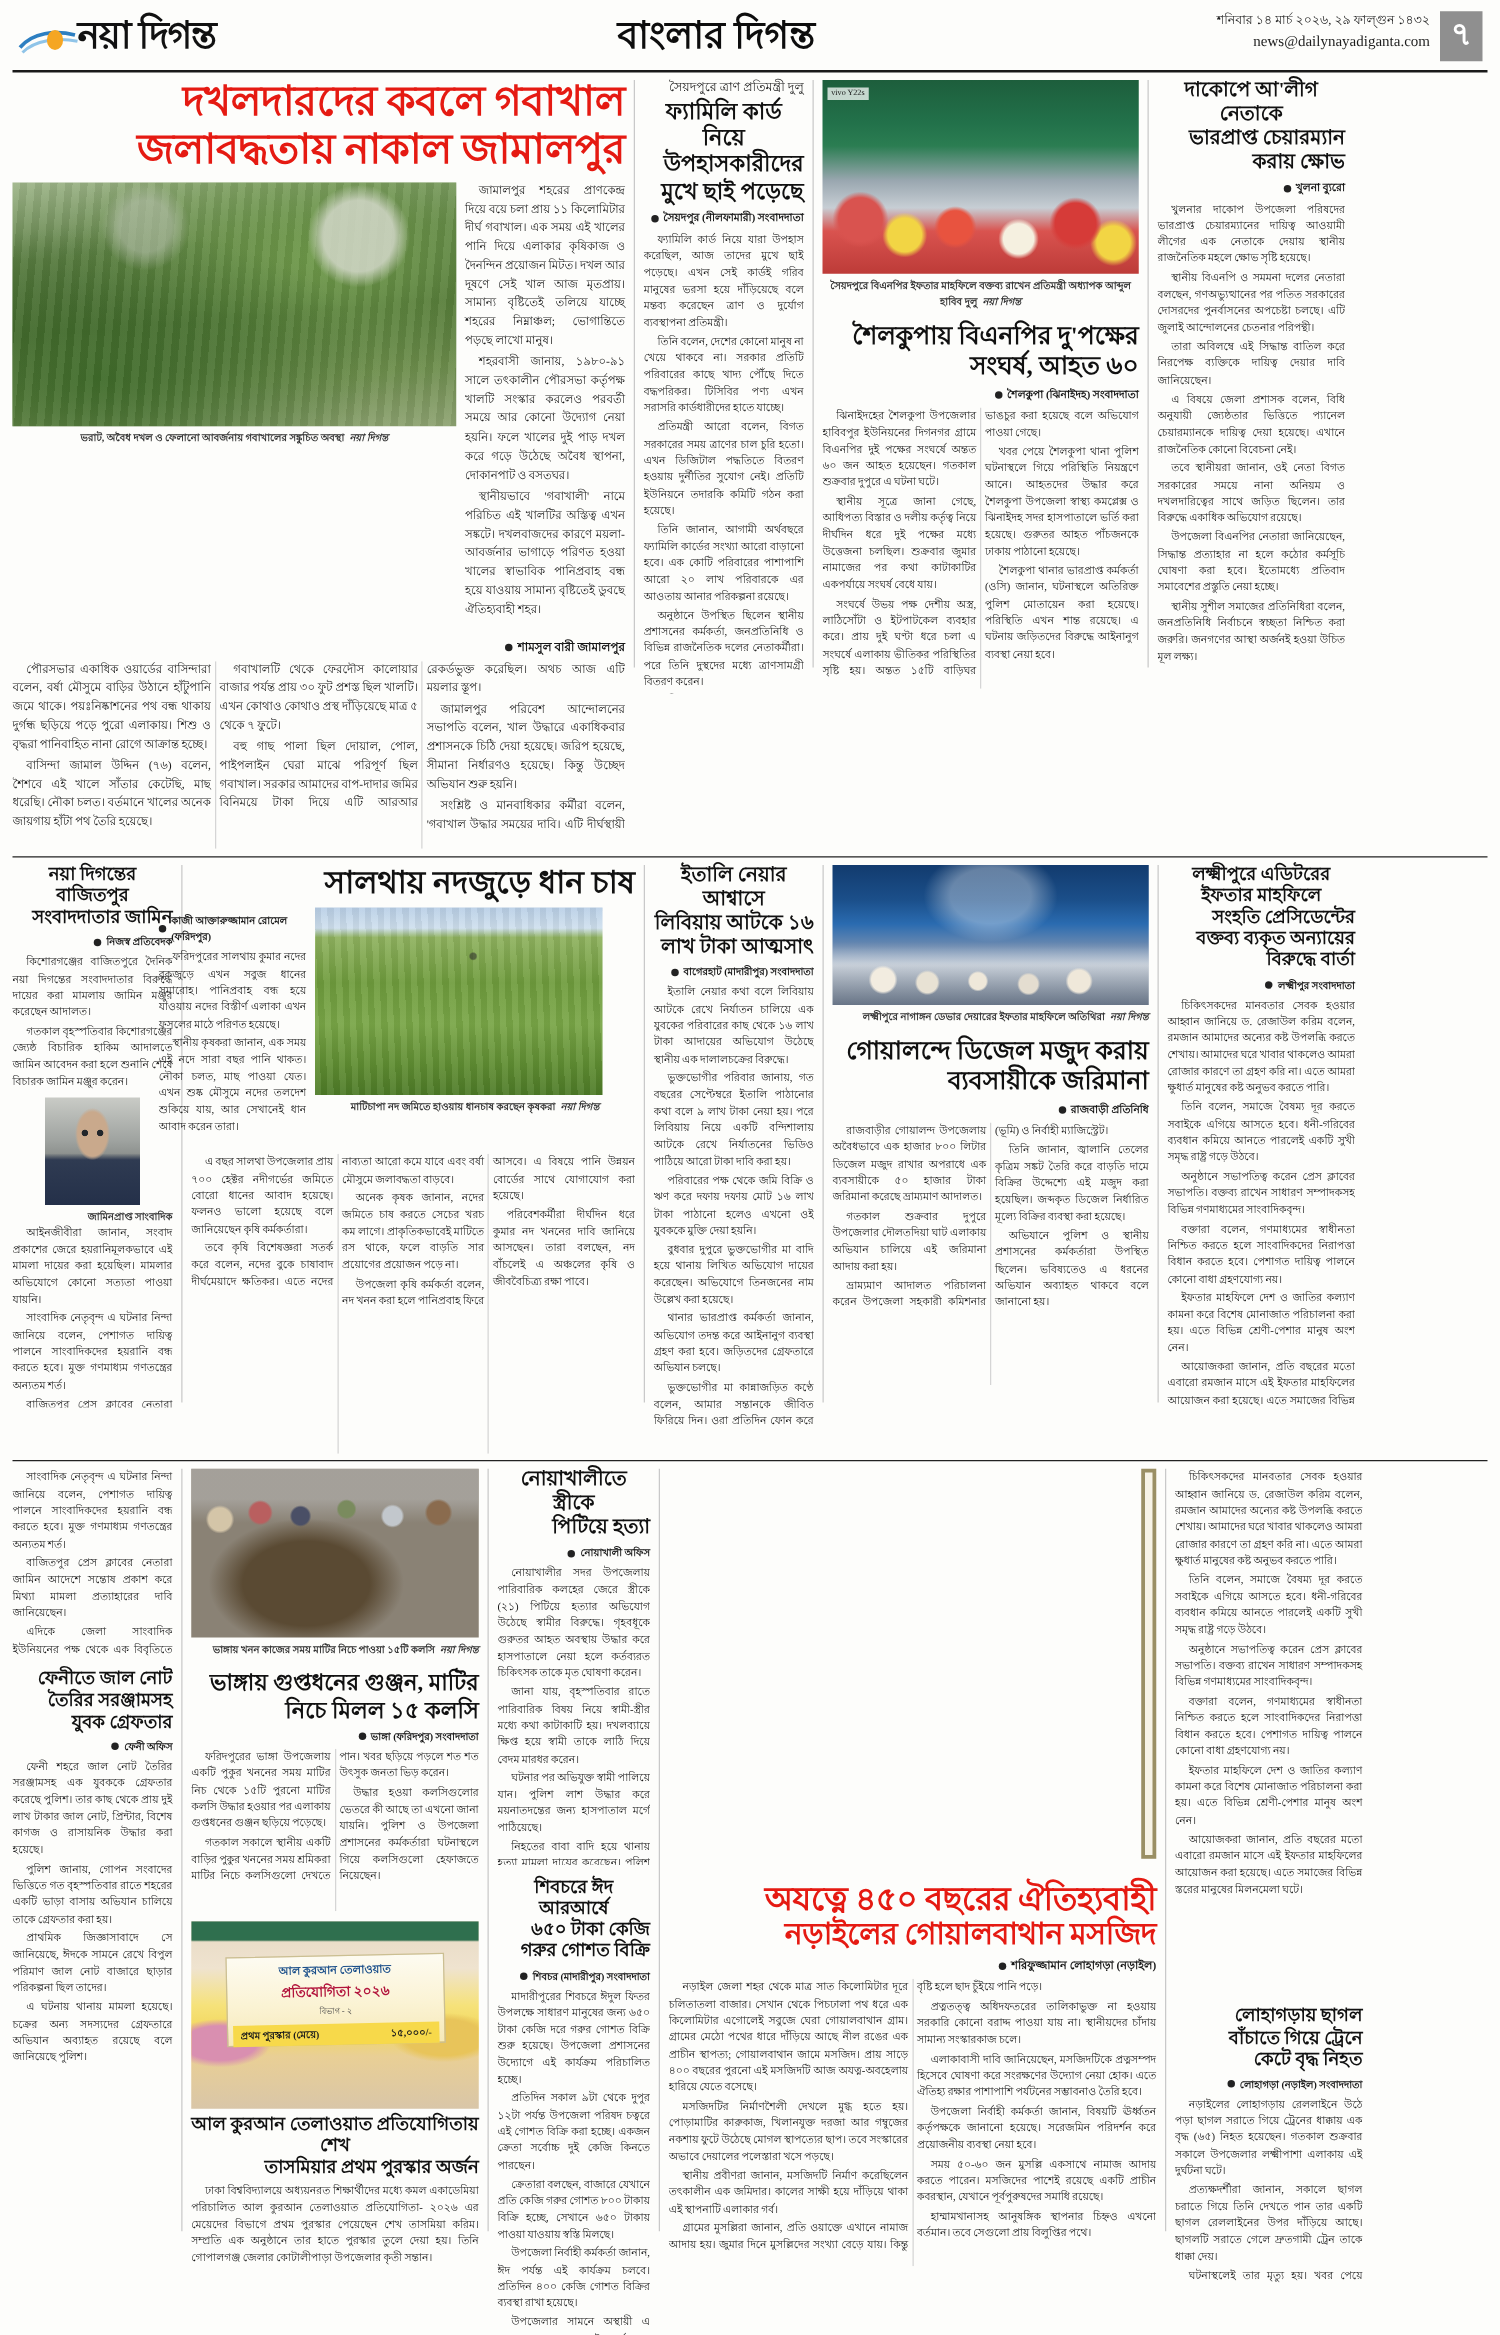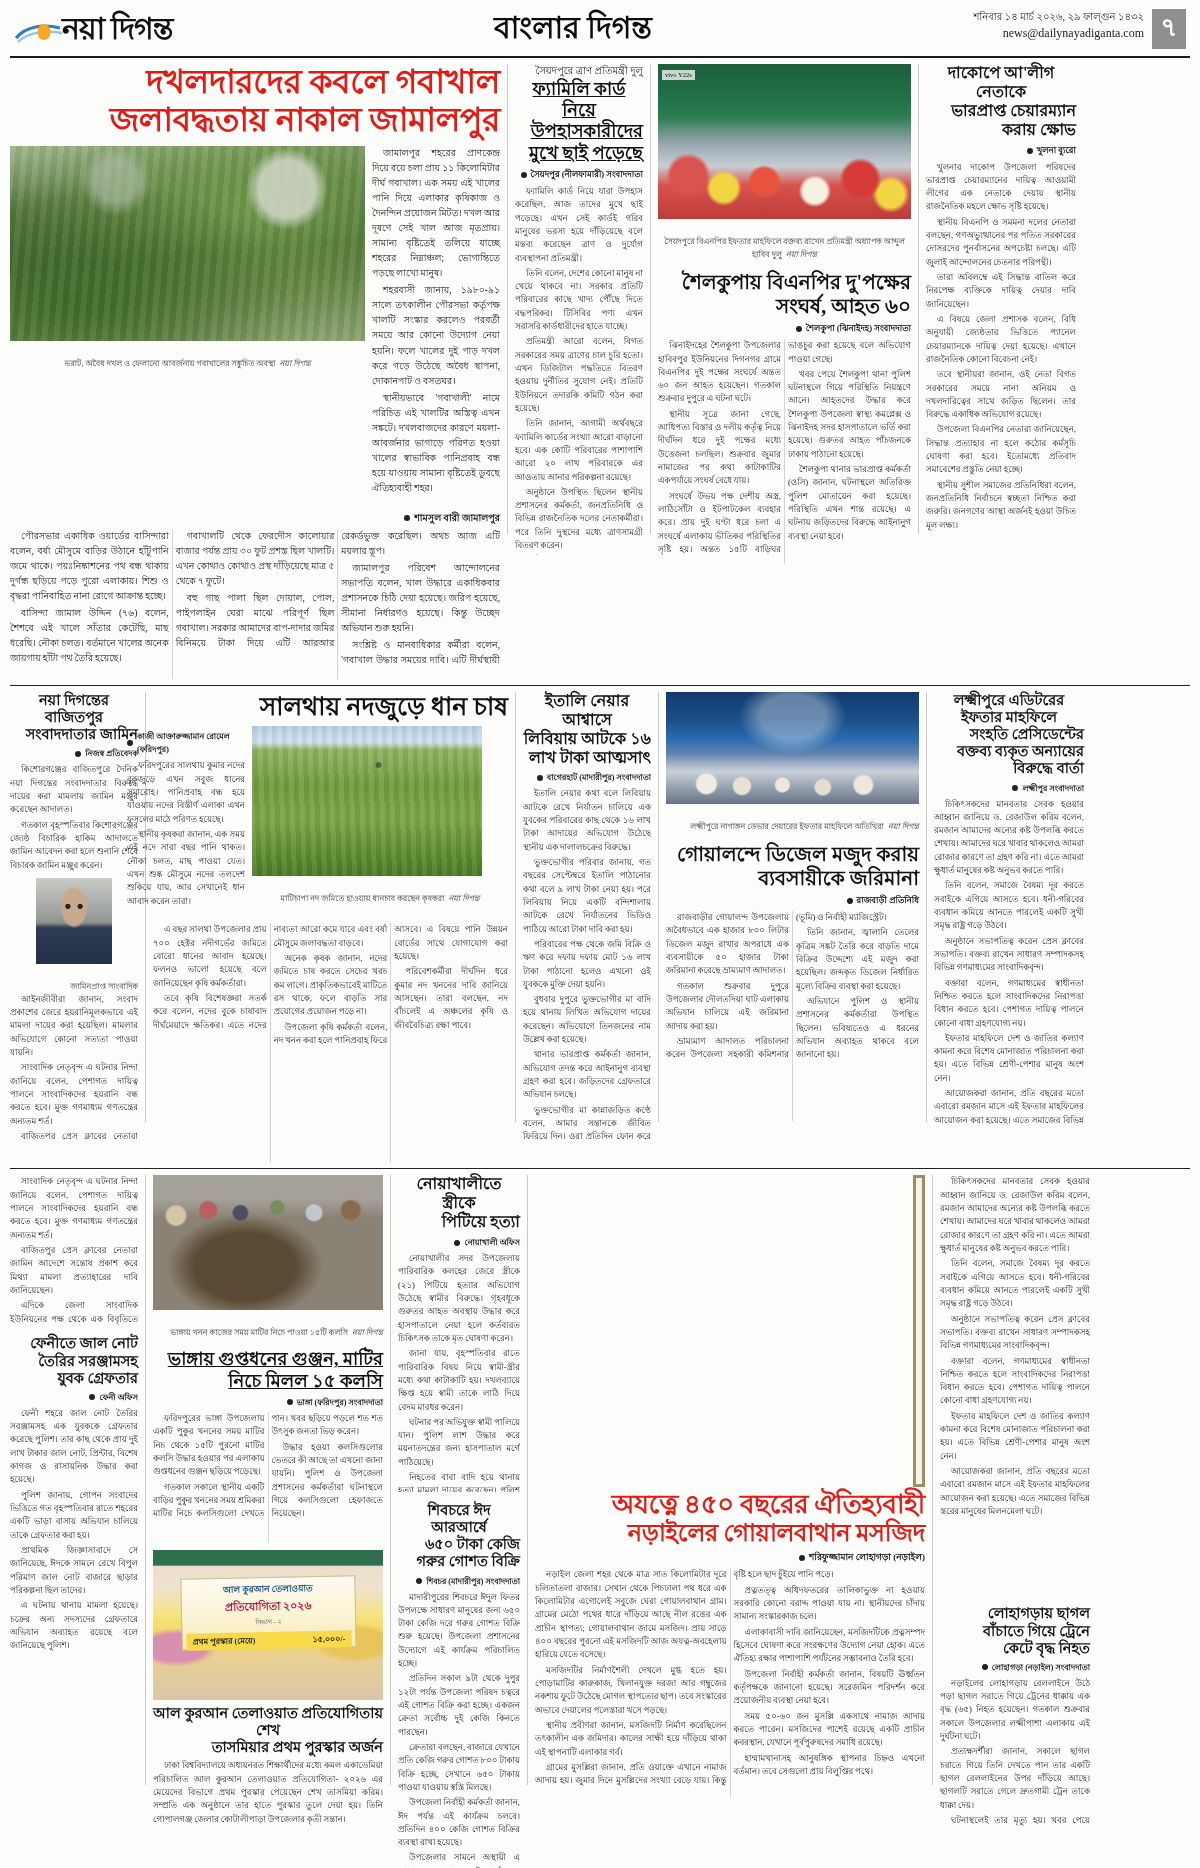--- a/index.html
+++ b/index.html
@@ -34,33 +34,33 @@
   .col { display:flex; flex-direction:column;align-items:flex-end; }
 
   .rule-v { width:1px; background:#c9c9c9; }
 
   
   .hl-red { color:#e51a12; font-weight:bold; line-height:1.12; letter-spacing:-0.3px; }
   .hl-main { font-size:33px; }
   .hl-black { color:#111; font-weight:bold; line-height:1.18; text-align:center; }
   .hl-26 { font-size:25px; }
   .hl-22 { font-size:20px; }
-  .hl-19 { font-size:18px;text-decoration:underline; }
+  .hl-19 { font-size:18px; }
   .hl-17 { font-size:16px; }
   .hl-15 { font-size:14.5px; }
 
   .byline { font-size:9.5px; font-weight:bold; margin:4px 0 3px 0; display:flex; gap:4px; align-items:center;}
   .byline .dot { width:6px; height:6px; border-radius:50%; background:#222; display:inline-block; flex:none;}
 
   .bodytext { font-size:9.3px; line-height:1.62; text-align:justify; color:#1a1a1a;
     hyphens:auto; word-spacing:-0.3px;}
   .bodytext p { margin:0 0 2px 0; text-indent:11px; }
   .tiny { font-size:8.6px; line-height:1.55; }
 
-  .cap { font-size:8px; text-align:center; margin-top:16px; color:#333; }
+  .cap { font-size:8px; text-align:center; margin-top:3px; color:#333;font-weight:bold; }
 
   .hr-th { border-top:1.6px solid #222; margin:5px 0 4px 0; }
   .hr-thin { border-top:1px solid #999; margin:4px 0 4px 0; }
 
   
   .photo { position:relative; overflow:hidden; background:#cfd8c8; }
   .ph-green {
     background:
       radial-gradient(ellipse at 20% 80%, #3f6b2a 0%, rgba(63,107,42,0) 55%),
       radial-gradient(ellipse at 70% 30%, #6f9a4a 0%, rgba(111,154,74,0) 60%),
@@ -526,21 +526,21 @@
             linear-gradient(180deg, rgba(0,0,0,0) 60%, rgba(25,60,35,.45) 100%);"></div>
           <div class="photo-ov" style="background:
             radial-gradient(ellipse 26% 10% at 50% 30%, #eaf2f6 0 62%, rgba(0,0,0,0) 70%),
             radial-gradient(ellipse 7% 5% at 31% 36%, #dfeaf0 0 60%, rgba(0,0,0,0) 72%),
             radial-gradient(ellipse 7% 5% at 69% 36%, #dfeaf0 0 60%, rgba(0,0,0,0) 72%);"></div>
           <div class="photo-ov" style="background:
             linear-gradient(200deg, rgba(34,95,60,.0) 62%, rgba(34,95,60,.75) 78%, rgba(20,70,42,.9) 100%),
             linear-gradient(340deg, rgba(34,95,60,.0) 66%, rgba(40,105,65,.7) 84%, rgba(22,72,44,.92) 100%);"></div>
         </div>
       </div>
-      <div class="hl-red" style="font-size:26px;text-align:center;margin-top:3px">অযত্নে ৪৫০ বছরের ঐতিহ্যবাহী</div>
+      <div class="hl-red" style="font-size:26px;text-align:center;margin-top:18px">অযত্নে ৪৫০ বছরের ঐতিহ্যবাহী</div>
       <div class="hl-red" style="font-size:24px;text-align:center">নড়াইলের গোয়ালবাথান মসজিদ</div>
       <div class="byline" style="font-size:9px">
         <span class="dot"></span>
           <span>শরিফুজ্জামান লোহাগড়া (নড়াইল)</span>
       </div>
       <div class="lead-col-2 bodytext tiny" style="height:230px;overflow:hidden">
         <p>নড়াইল জেলা শহর থেকে মাত্র সাত কিলোমিটার দূরে চলিতাতলা বাজার। সেখান থেকে পিচঢালা পথ ধরে এক কিলোমিটার এগোলেই সবুজে ঘেরা গোয়ালবাথান গ্রাম। গ্রামের মেঠো পথের ধারে দাঁড়িয়ে আছে নীল রঙের এক প্রাচীন স্থাপত্য; গোয়ালবাথান জামে মসজিদ। প্রায় সাড়ে ৪০০ বছরের পুরনো এই মসজিদটি আজ অযত্ন-অবহেলায় হারিয়ে যেতে বসেছে।</p>
         <p>মসজিদটির নির্মাণশৈলী দেখলে মুগ্ধ হতে হয়। পোড়ামাটির কারুকাজ, খিলানযুক্ত দরজা আর গম্বুজের নকশায় ফুটে উঠেছে মোগল স্থাপত্যের ছাপ। তবে সংস্কারের অভাবে দেয়ালের পলেস্তারা খসে পড়ছে।</p>
         <p>স্থানীয় প্রবীণরা জানান, মসজিদটি নির্মাণ করেছিলেন তৎকালীন এক জমিদার। কালের সাক্ষী হয়ে দাঁড়িয়ে থাকা এই স্থাপনাটি এলাকার গর্ব।</p>
         <p>গ্রামের মুসল্লিরা জানান, প্রতি ওয়াক্তে এখানে নামাজ আদায় হয়। জুমার দিনে মুসল্লিদের সংখ্যা বেড়ে যায়। কিন্তু বৃষ্টি হলে ছাদ চুঁইয়ে পানি পড়ে।</p>

